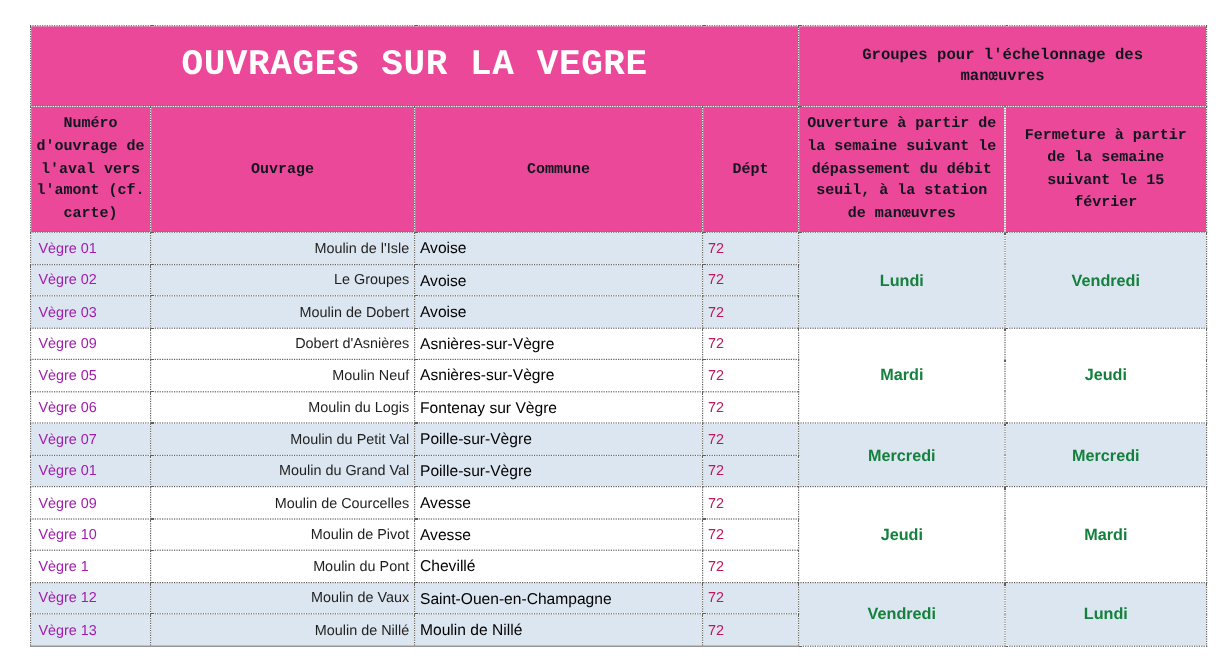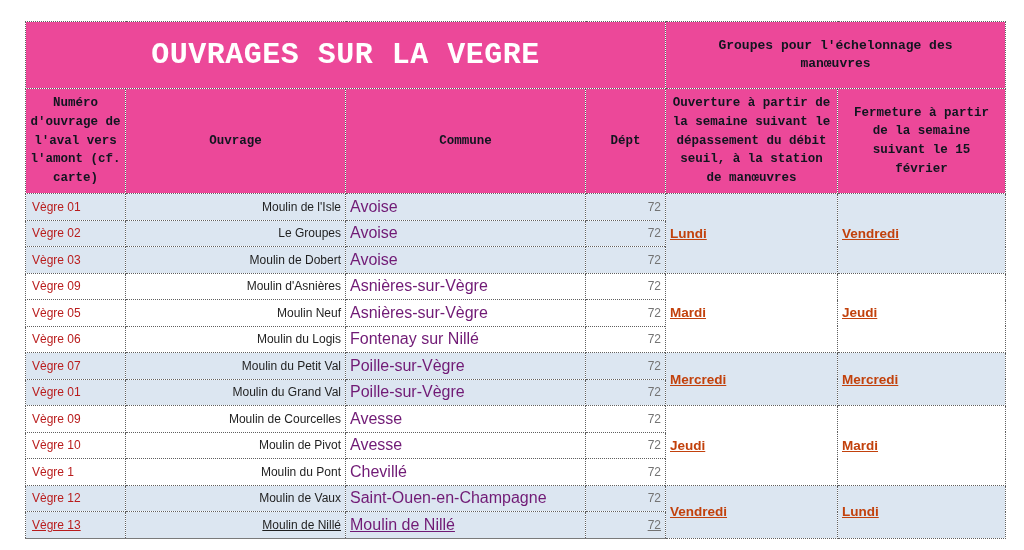--- a/index.html
+++ b/index.html
@@ -38,31 +38,31 @@
     padding:0 14px;
   }
   tr.colhead-row th{
     height:104px;font-size:12.5px;line-height:1.5;text-align:center;color:#10151f;
   }
   th.h-open,th.h-close{line-height:1.45;padding:0 6px;}
 
   
   tbody td{height:25.5px;font-size:12px;background:#ffffff;}
   tr.shaded td{background:#DCE6F1;}
-  td.cell-numero{color:#b91c1c;padding-left:6px;margin-top:23px;}
+  td.cell-numero{color:#a21caf;padding-left:6px;margin-top:23px;}
   td.cell-ouvrage{color:#1f1f1f;text-align:right;}
-  td.cell-commune{color:#701a75;font-size:16px;}
-  td.cell-dept{text-align:right;color:#737373;}
+  td.cell-commune{color:#000000;font-size:13px;}
+  td.cell-dept{text-align:left;color:#be185d;}
   td.day-cell{
-    text-align:left;font-weight:bold;font-size:13.5px;color:#c2410c;text-decoration:underline;
+    text-align:center;font-weight:bold;font-size:13.5px;color:#15803d;
   }
   tr.shaded td.day-cell{background:#DCE6F1;}
 
   
-  tr.last-row td.left-col{border-bottom:1.5px solid #7a7a7a;text-decoration:underline;}
+  tr.last-row td.left-col{border-bottom:1.5px solid #7a7a7a;}
 </style>
 </head>
 <body>
 
 <div class="sheet">
   <table class="ouvrages">
     <colgroup>
       <col class="c-num">
         <col class="c-ouv">
         <col class="c-com">
@@ -100,36 +100,36 @@
           <td class="cell-dept left-col">72</td>
         </tr>
         <tr class="shaded">
           <td class="cell-numero left-col">Vègre 03</td>
           <td class="cell-ouvrage left-col">Moulin de Dobert</td>
           <td class="cell-commune left-col">Avoise</td>
           <td class="cell-dept left-col">72</td>
         </tr>
         <tr>
           <td class="cell-numero left-col">Vègre 09</td>
-          <td class="cell-ouvrage left-col">Moulin d'Asnières</td>
+          <td class="cell-ouvrage left-col">Dobert d'Asnières</td>
           <td class="cell-commune left-col">Asnières-sur-Vègre</td>
           <td class="cell-dept left-col">72</td>
           <td class="day-cell" rowspan="3">Mardi</td>
           <td class="day-cell" rowspan="3">Jeudi</td>
         </tr>
         <tr>
           <td class="cell-numero left-col">Vègre 05</td>
           <td class="cell-ouvrage left-col">Moulin Neuf</td>
           <td class="cell-commune left-col">Asnières-sur-Vègre</td>
           <td class="cell-dept left-col">72</td>
         </tr>
         <tr>
           <td class="cell-numero left-col">Vègre 06</td>
           <td class="cell-ouvrage left-col">Moulin du Logis</td>
-          <td class="cell-commune left-col">Fontenay sur Nillé</td>
+          <td class="cell-commune left-col">Fontenay sur Vègre</td>
           <td class="cell-dept left-col">72</td>
         </tr>
         <tr class="shaded">
           <td class="cell-numero left-col">Vègre 07</td>
           <td class="cell-ouvrage left-col">Moulin du Petit Val</td>
           <td class="cell-commune left-col">Poille-sur-Vègre</td>
           <td class="cell-dept left-col">72</td>
           <td class="day-cell" rowspan="2">Mercredi</td>
           <td class="day-cell" rowspan="2">Mercredi</td>
         </tr>

